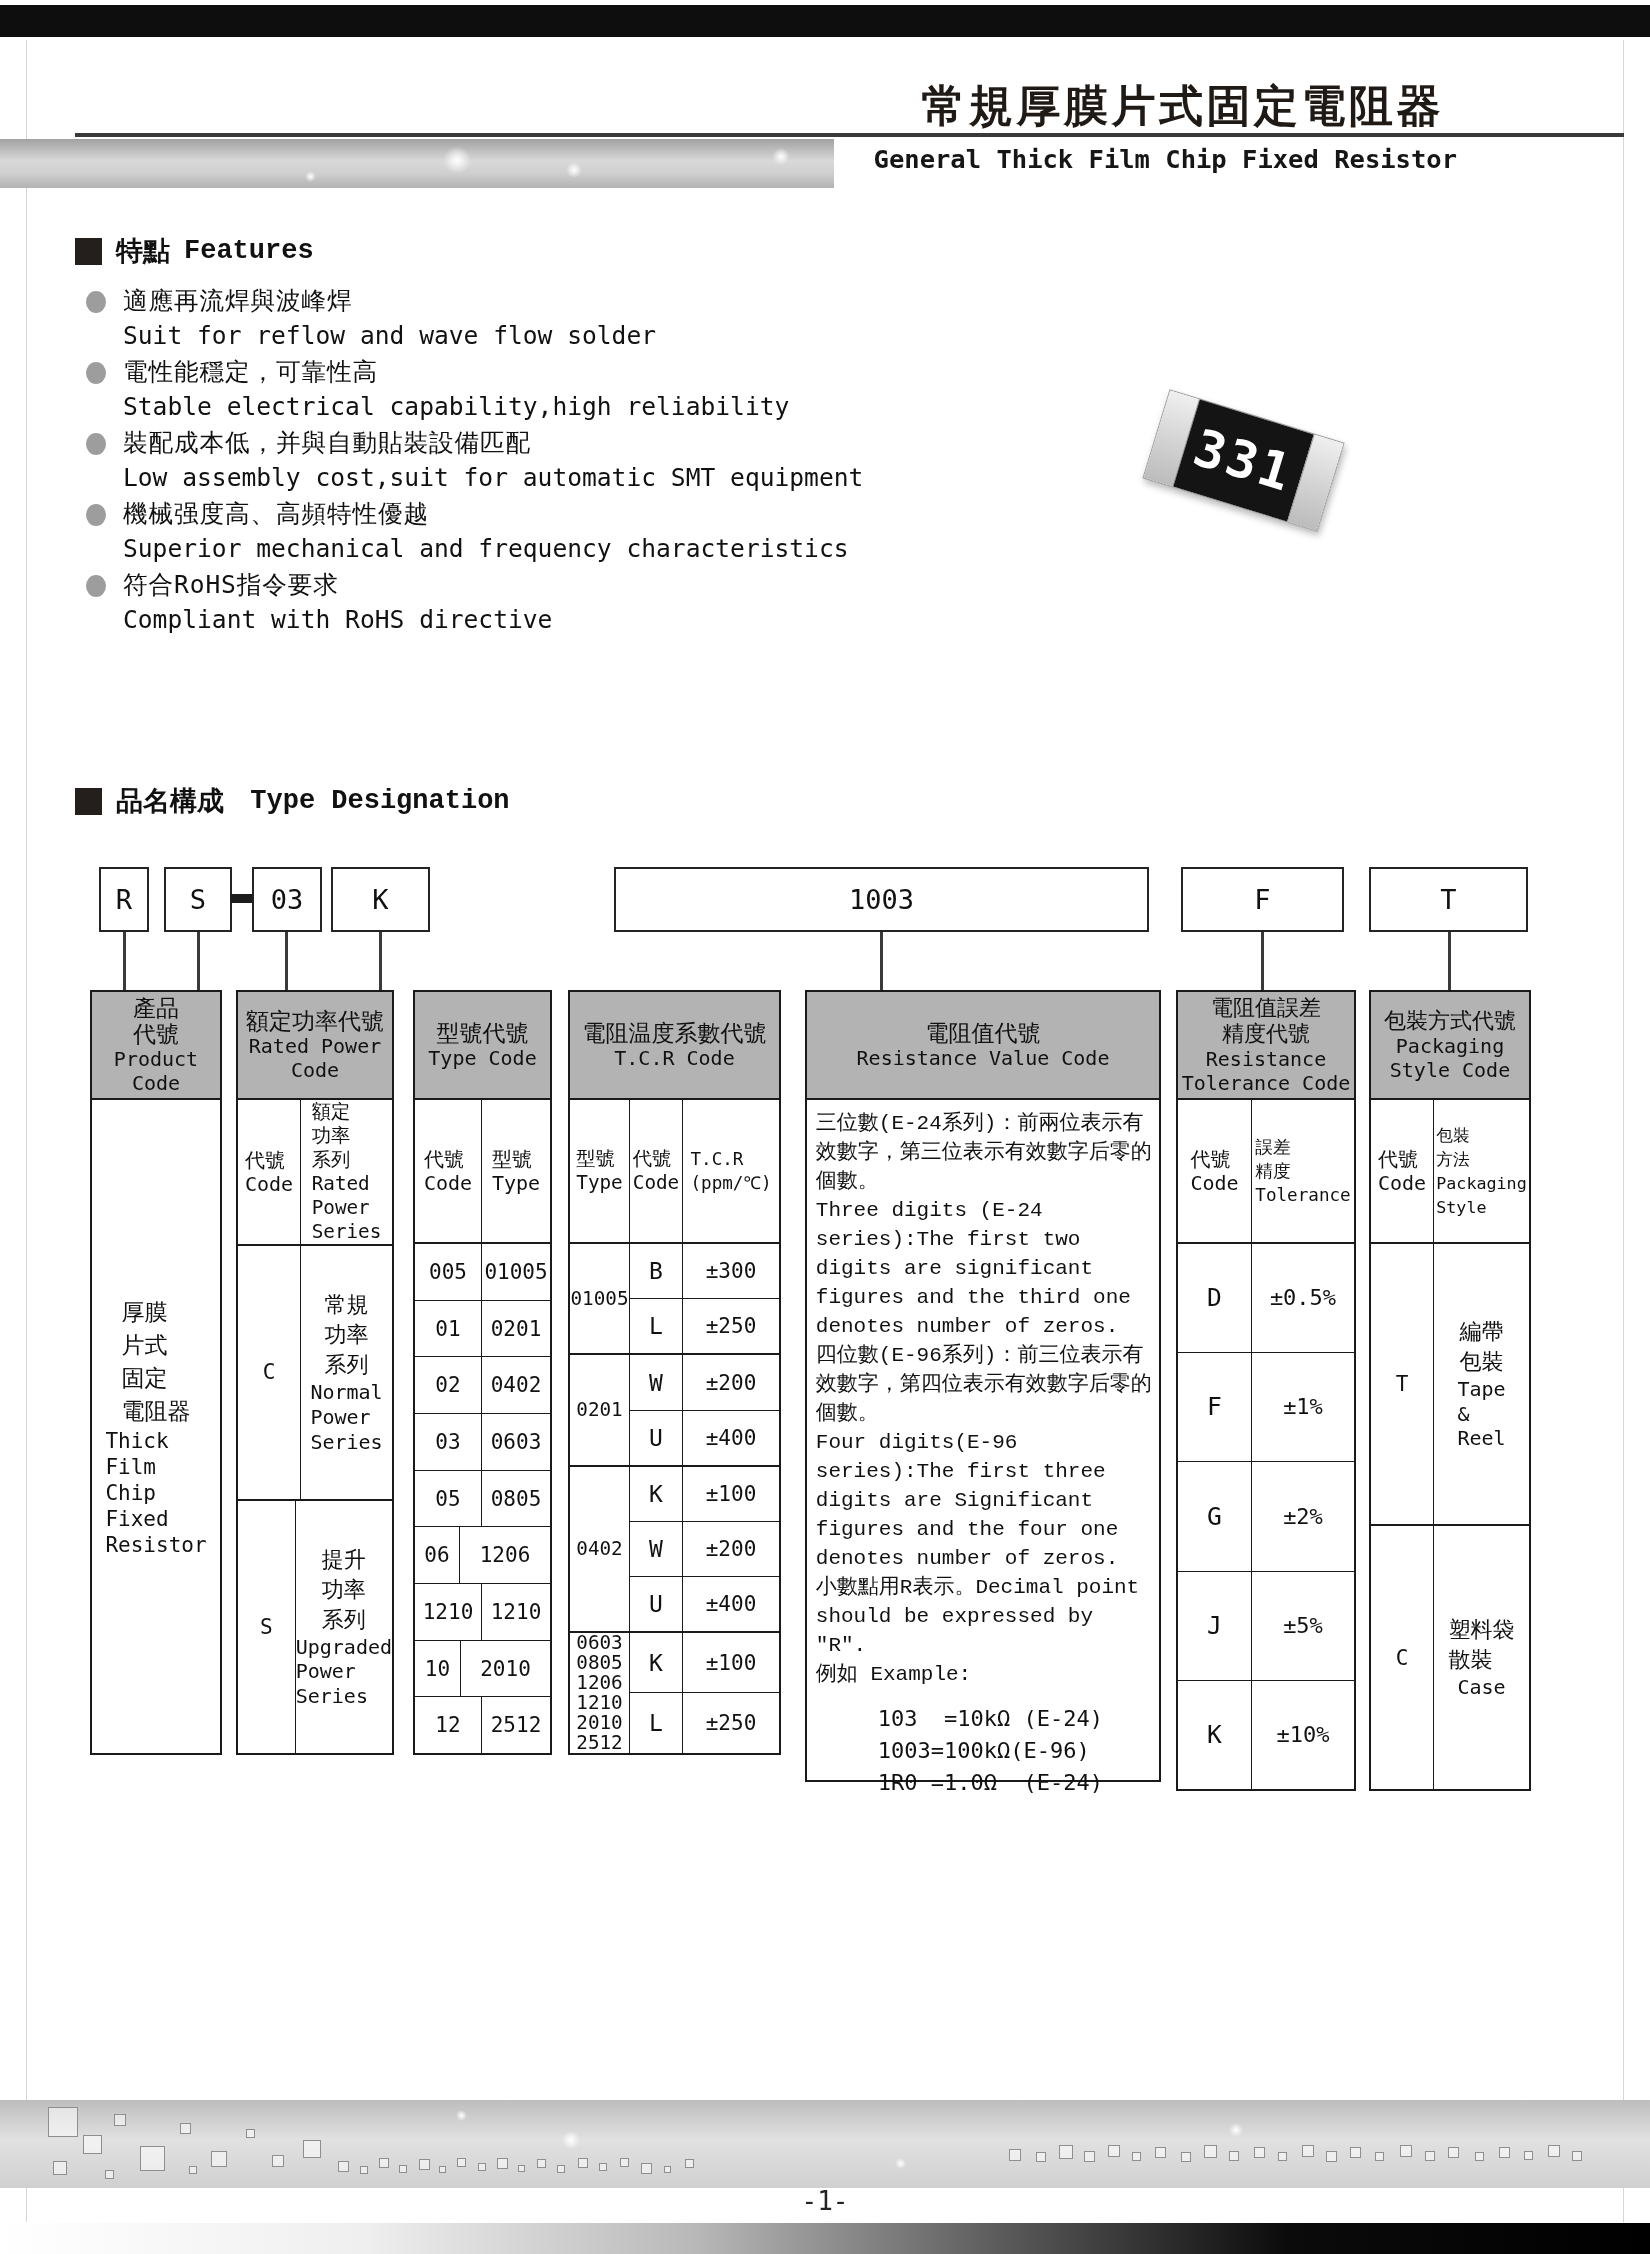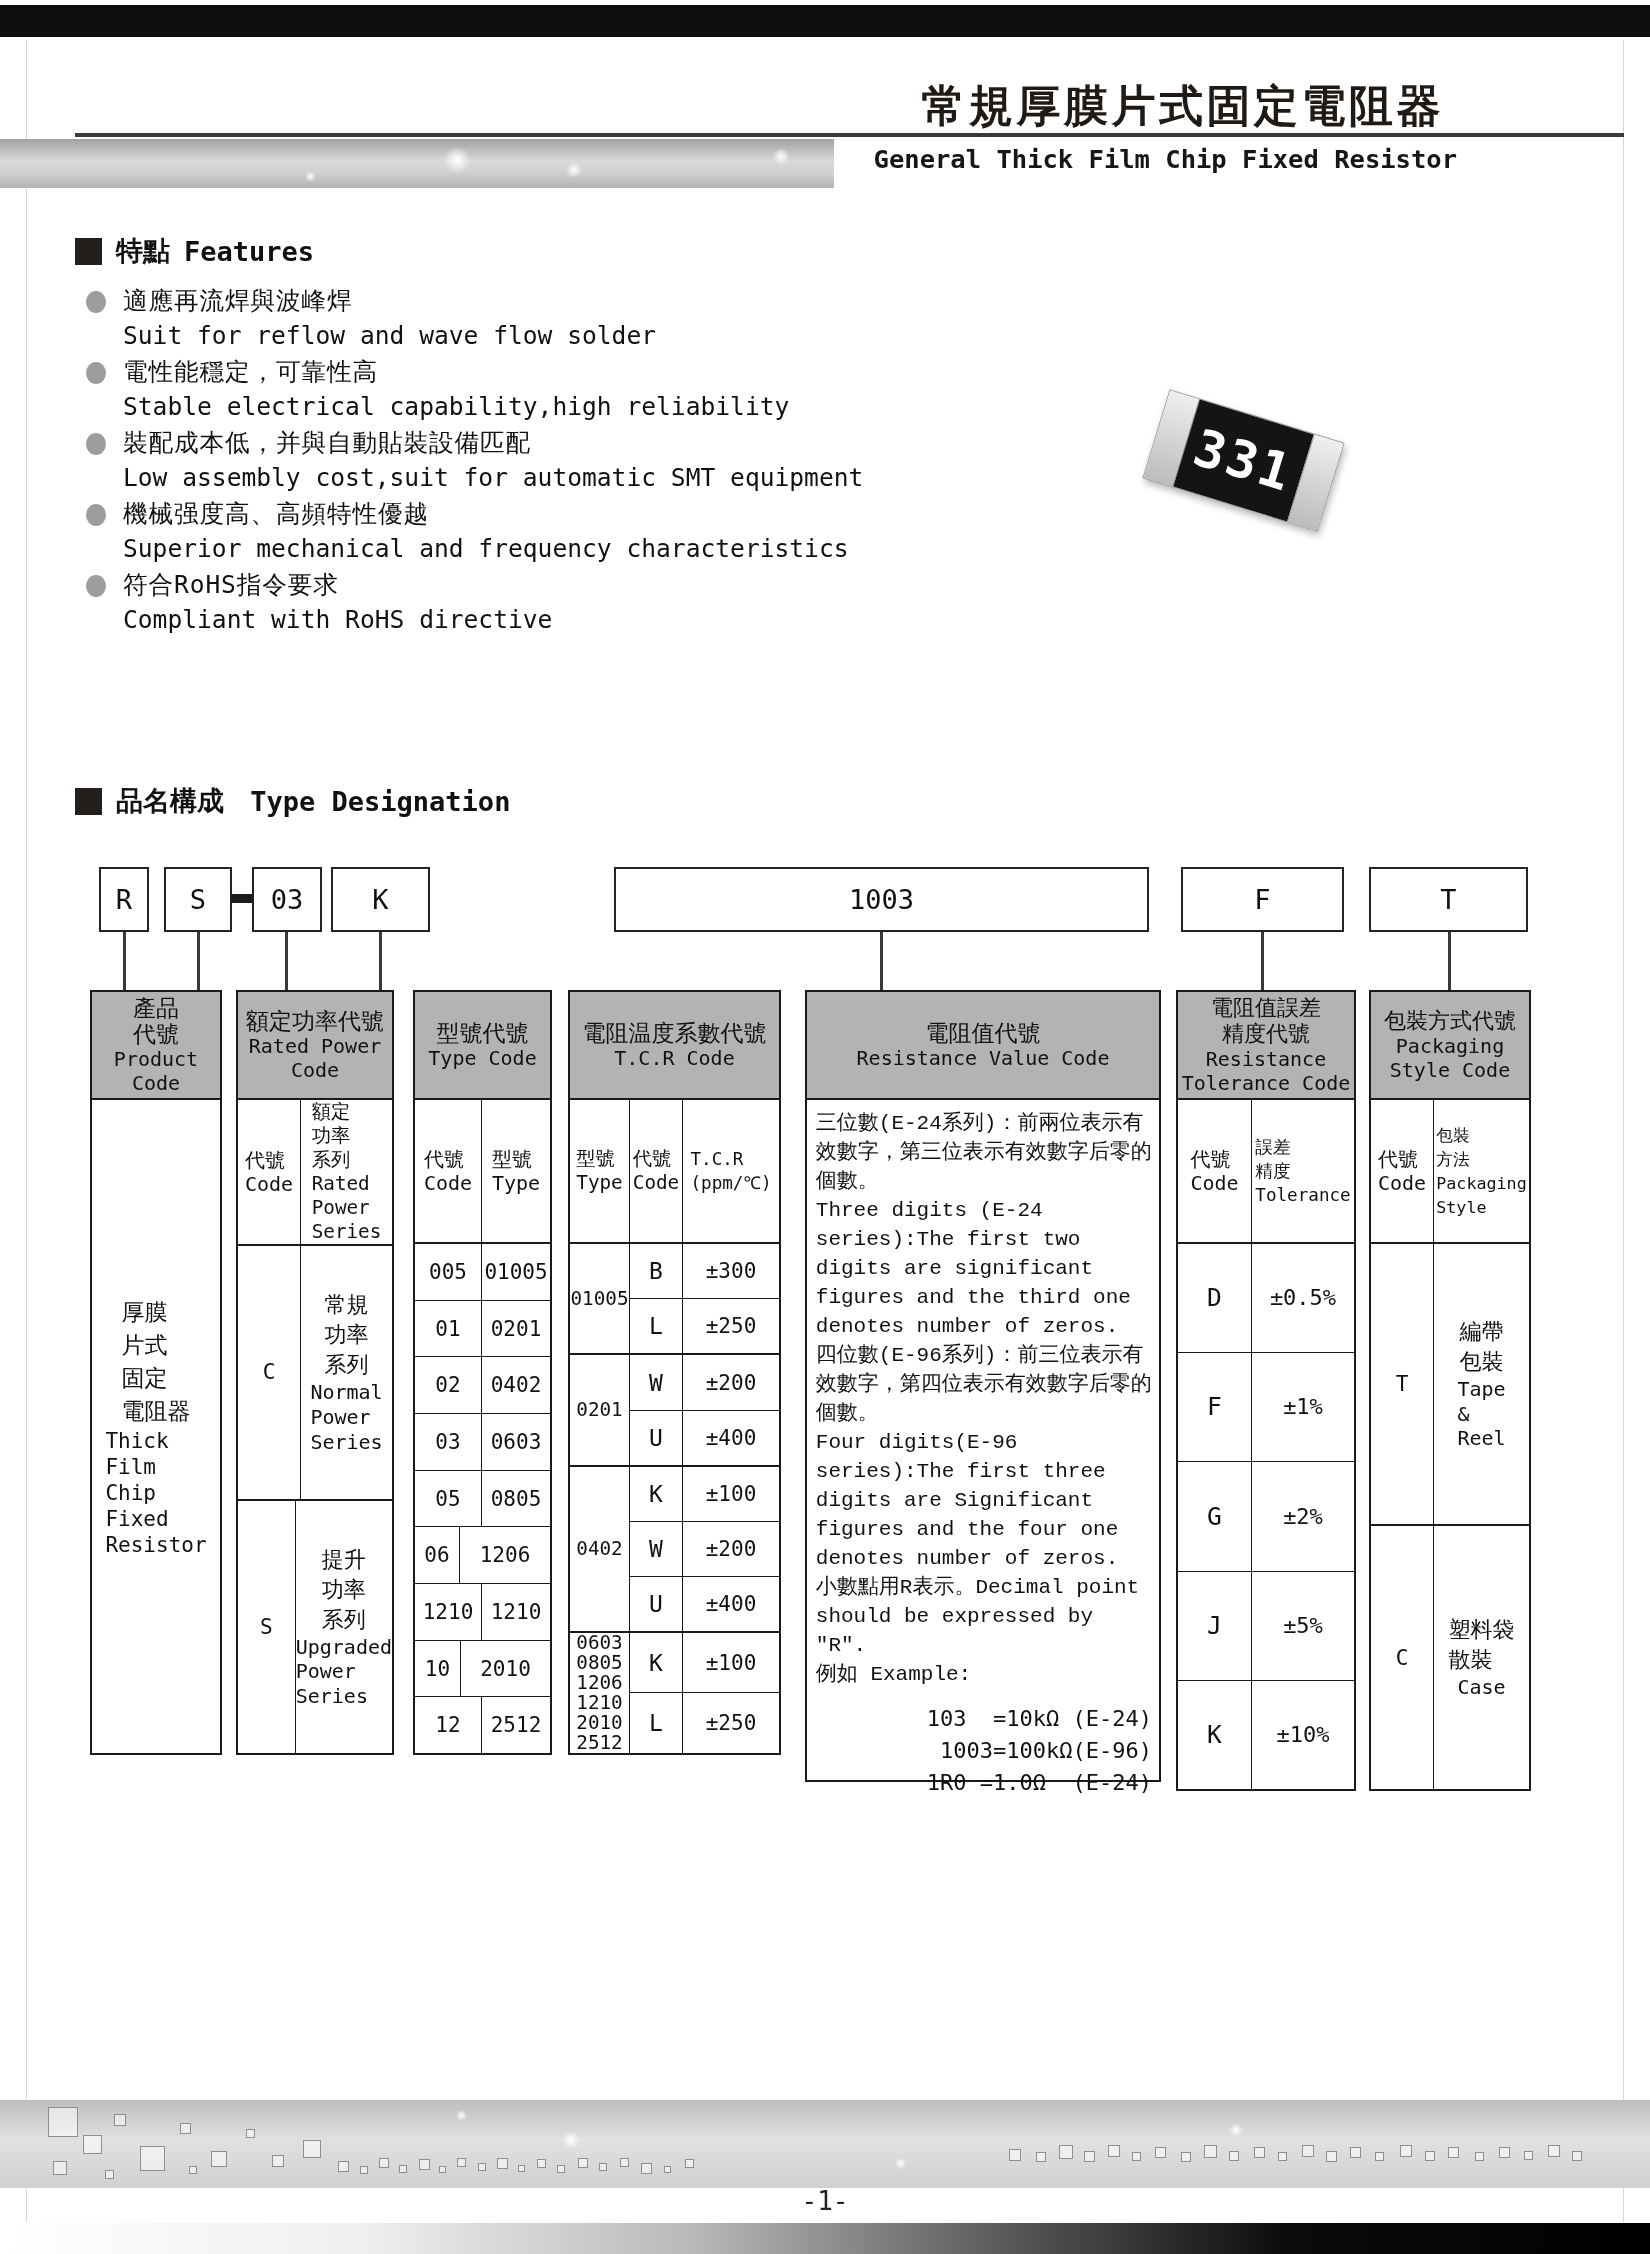--- a/index.html
+++ b/index.html
@@ -13,21 +13,21 @@
   .title-zh{top:77px;right:206px;font-size:44px;font-weight:bold;letter-spacing:3.5px;color:#201a16;}
   .rule{left:75px;top:133px;width:1549px;height:3.5px;background:#3a3a3a;}
   .band{left:0;top:139px;width:834px;height:49px;
         background:linear-gradient(180deg,#a2a2a2 0%,#d9d9d9 45%,#cfcfcf 70%,#b3b3b3 100%);}
   .sp{position:absolute;border-radius:50%;background:radial-gradient(circle,#ffffff 0%,rgba(255,255,255,0) 70%);}
   .title-en{top:144px;right:193px;font-size:25.5px;font-weight:bold;color:#161616;}
   
   .sec-h{left:75px;display:flex;align-items:center;gap:14px;}
   .sq-black{display:inline-block;width:27px;height:27px;background:#241f1d;}
   .h-zh{font-size:27px;font-weight:bold;}
-  .h-en{font-size:27px;font-weight:bold;}
+  .h-en{font-size:27px;font-weight:bold;font-family:Liberation Mono, monospace;}
   
   .features{left:86px;top:283px;width:966px;}
   .feat{position:relative;padding-left:37px;}
   .bullet{position:absolute;left:0;top:8px;width:20px;height:22px;border-radius:50%;background:#9d9d9d;}
   .f-zh{font-size:24.6px;line-height:35px;letter-spacing:0.9px;}
   .f-en{font-size:24.6px;line-height:36px;}
   
   .chip{left:1152px;top:414px;width:181px;height:91px;display:flex;
         transform:rotate(17deg);box-shadow:2.6px 3.5px 7px rgba(0,0,0,.28);border:0.9px solid #9a9a9a;}
   .cap{width:30px;background:linear-gradient(180deg,#efefef,#d2d2d2 55%,#bcbcbc);}
@@ -68,21 +68,21 @@
            justify-content:center;text-align:center;font-size:19.3px;line-height:20px;white-space:pre-line;}
   .tg-rows{flex:1;display:flex;flex-direction:column;}
   .tg-row{flex:1;display:flex;border-top:1.8px solid #1a1a1a;}
   .tg-row:first-child{border-top:none;}
   .tg-code{width:53px;border-right:1.8px solid #1a1a1a;box-sizing:border-box;display:flex;align-items:center;
            justify-content:center;font-size:23px;}
   .tg-val{flex:1;display:flex;align-items:center;justify-content:center;font-size:21px;}
   
   .rv-body{flex:1;padding:8.8px 7px 0 8.8px;text-align:left;}
   .rv-line{font-size:21px;line-height:29px;font-family:Liberation Mono, monospace;}
-  .rv-examples{margin-left:62px;margin-top:14px;text-align:right;}
+  .rv-examples{margin-left:62px;margin-top:14px;}
   .rv-ex{font-size:22px;line-height:32px;white-space:pre;}
   
   .fband{left:0;top:2100px;width:1650px;height:88px;
          background:linear-gradient(180deg,#bdbdbd 0%,#e1e1e1 45%,#d0d0d0 100%);}
   .sqd{position:absolute;border:1.8px solid #8f8f8f;background:rgba(255,255,255,.55);box-sizing:border-box;}
   .dot{position:absolute;border-radius:50%;background:radial-gradient(circle,#ffffff 0%,rgba(255,255,255,0) 72%);}
   .pagenum{left:0;top:2186px;width:1650px;text-align:center;font-size:26px;color:#222;}
   .bbar{left:0;top:2223px;width:1650px;height:32px;
         background:linear-gradient(90deg,#ffffff 0%,#efefef 22%,#b9b9b9 42%,#5e5e5e 60%,#0b0b0b 78%,#000 100%);}
 </style>

